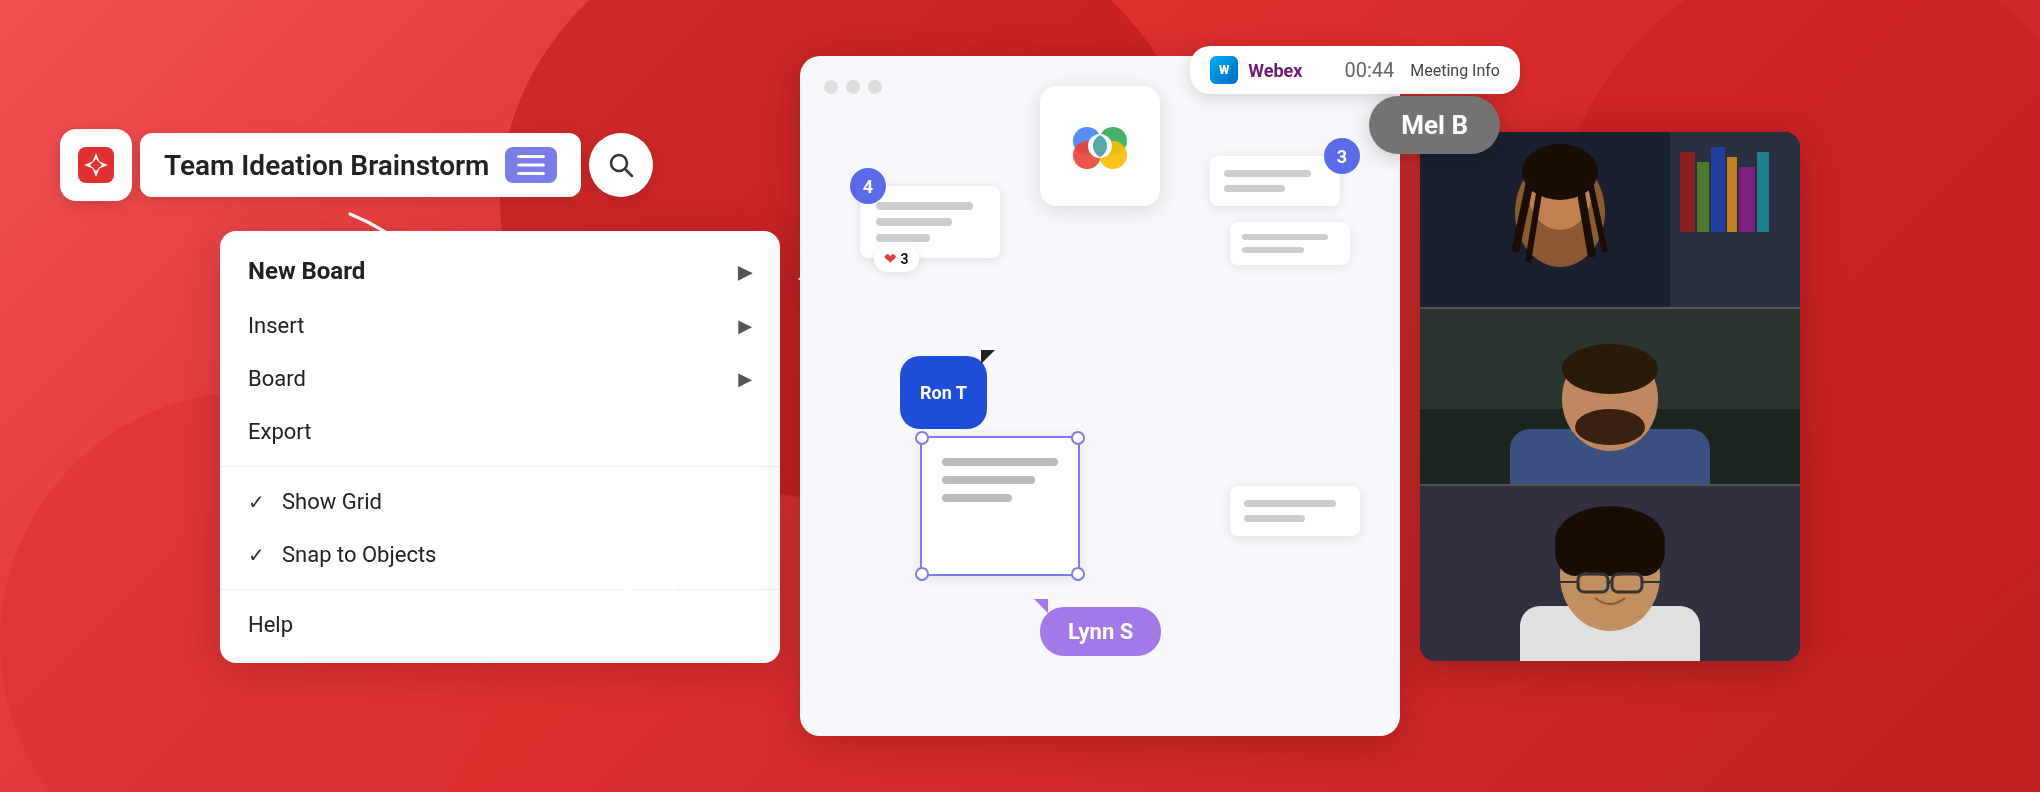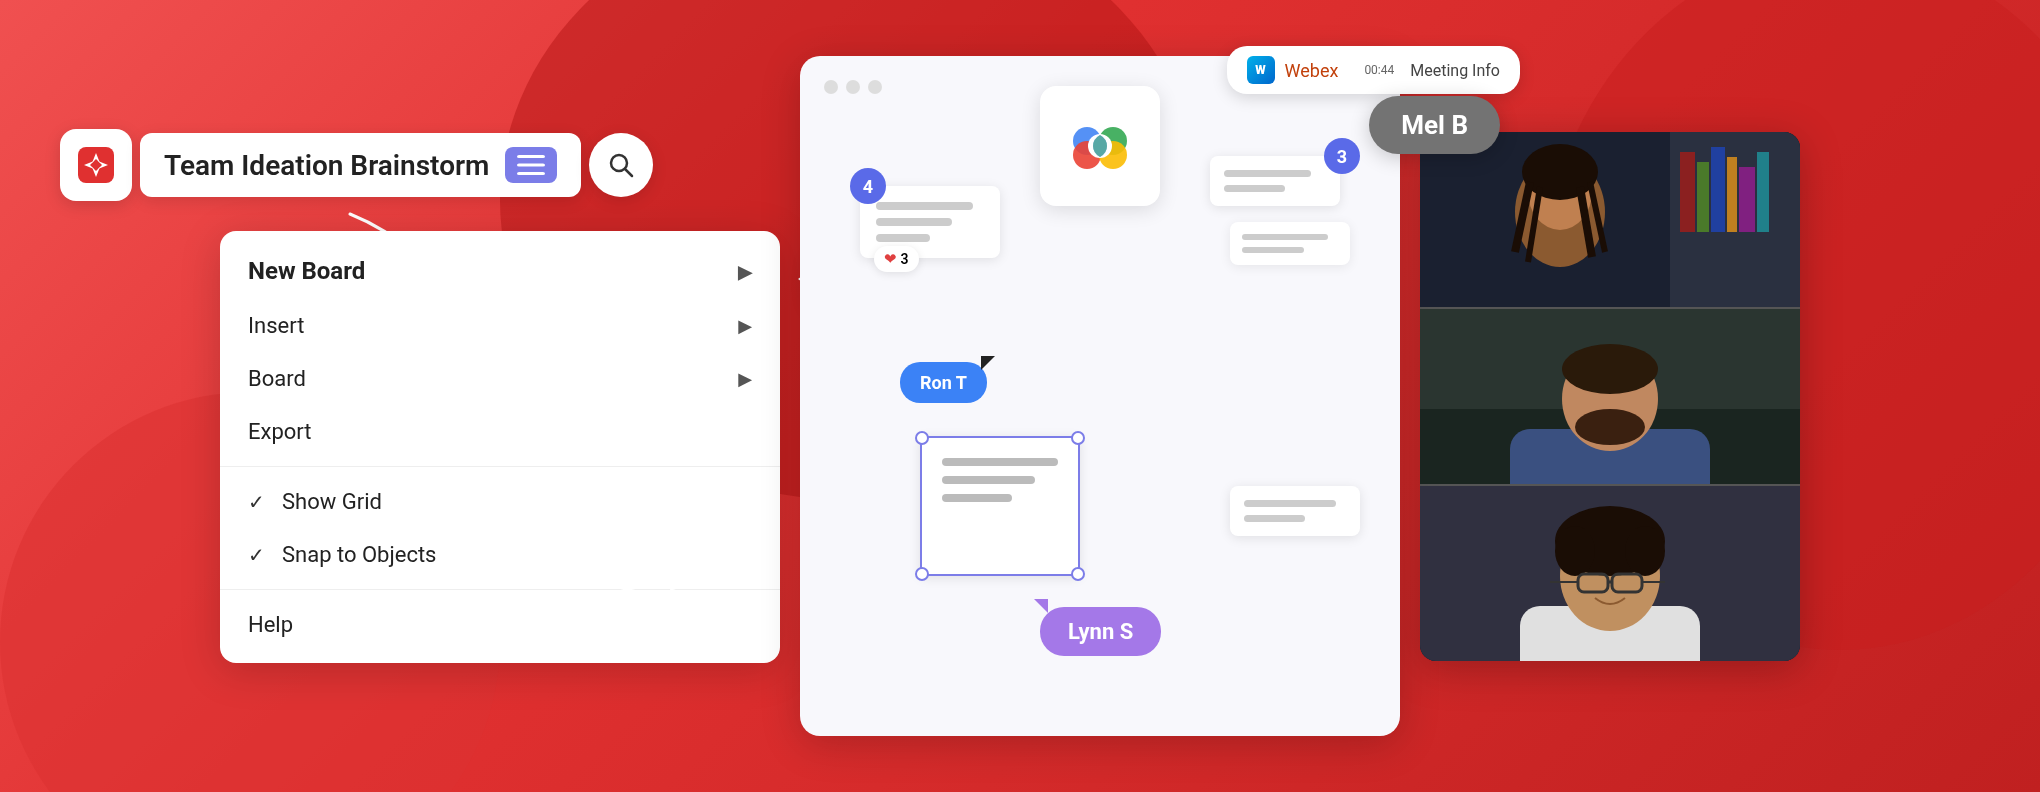--- a/index.html
+++ b/index.html
@@ -425,21 +425,21 @@
           <div style="height:7px; background:#ccc; border-radius:4px; margin-bottom:8px; width:85%;"></div>
           <div style="height:7px; background:#ccc; border-radius:4px; width:60%;"></div>
         </div>
 
         <div style="background:white; border-radius:8px; width:120px; padding:12px; box-shadow:0 2px 12px rgba(0,0,0,0.08); margin-top:16px; margin-left:20px;">
           <div style="height:6px; background:#ccc; border-radius:4px; margin-bottom:7px; width:90%;"></div>
           <div style="height:6px; background:#ccc; border-radius:4px; width:65%;"></div>
         </div>
       </div>
 
-      <div style="position:absolute; left:100px; top:300px; background:#3b82f6; color:white; border-radius:20px; padding:10px 20px; font-size:18px; font-weight:700;margin-top:6px;">
+      <div style="position:absolute; left:100px; top:300px; background:#1d4ed8; color:white; border-radius:20px; padding:26px 20px; font-size:18px; font-weight:700;">
         <span>Ron T</span>
         
         <div style="position:absolute; right:-8px; top:-6px; width:0; height:0; border-left:14px solid #222; border-top:0; border-bottom:14px solid transparent;"></div>
       </div>
 
       <div style="position:absolute; left:120px; bottom:160px; width:160px; height:140px; border:2px solid #7c7de8; border-radius:4px; background:white; box-shadow:0 2px 12px rgba(0,0,0,0.1);">
         <div style="padding:20px;">
           <div style="height:8px; background:#bbb; border-radius:4px; margin-bottom:10px;"></div>
           <div style="height:8px; background:#bbb; border-radius:4px; margin-bottom:10px; width:80%;"></div>
           <div style="height:8px; background:#bbb; border-radius:4px; width:60%;"></div>
@@ -462,22 +462,22 @@
         <div style="position:absolute; left:-6px; top:-8px; width:0; height:0; border-right:14px solid #a478e8; border-top:0; border-bottom:14px solid transparent;"></div>
       </div>
 
     </div>
 
     <div style="position:absolute; top:-10px; right:-120px; background:white; border-radius:20px; padding:10px 20px; display:flex; align-items:center; gap:10px; box-shadow:0 4px 16px rgba(0,0,0,0.15); z-index:20;">
 
       <div style="width:28px; height:28px; border-radius:6px; background:linear-gradient(135deg,#00b0ea,#0066cc); display:flex; align-items:center; justify-content:center;">
         <span style="color:white; font-size:12px; font-weight:900;">W</span>
       </div>
-      <span style="font-size:18px; font-weight:400; color:#c2410c;">Webex</span>
-      <span style="font-size:12px; color:#666; margin-left:16px;">00:44</span>
+      <span style="font-size:18px; font-weight:700; color:#701a75;">Webex</span>
+      <span style="font-size:20px; color:#666; margin-left:32px;">00:44</span>
       <span style="font-size:16px; color:#444; margin-left:6px;">Meeting Info</span>
     </div>
 
     <div style="position:absolute; top:40px; right:-100px; background:#737373; color:white; border-radius:30px; padding:14px 32px; font-size:26px; font-weight:700; box-shadow:0 4px 20px rgba(0,0,0,0.2); z-index:20;">
       <span>Mel B</span>
     </div>
 
   </div>
 
   <div class="video-section">

